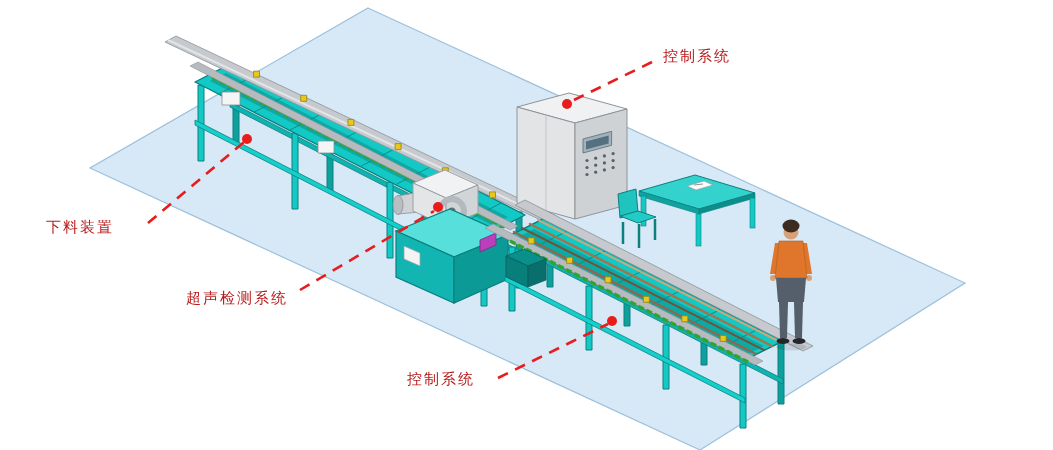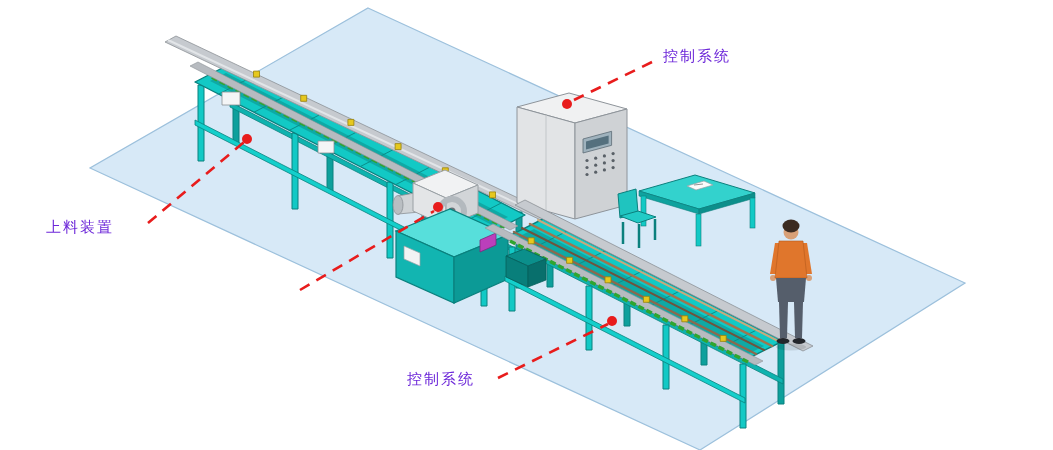--- a/index.html
+++ b/index.html
@@ -7,21 +7,21 @@
     position:relative;
     width:1053px;height:450px;
     background:#ffffff;
     overflow:hidden;
     font-family:"DejaVu Sans","Liberation Sans",sans-serif;
   }
   .stage svg{position:absolute;left:0;top:0;}
   .lbl{
     position:absolute;
     font-size:15px;
-    color:#6d28d9;
+    color:#b91c1c;
     letter-spacing:2px;
     white-space:nowrap;
     font-weight:500;
   }
 </style>
 </head>
 <body>
 
 <div class="stage">
 
@@ -235,16 +235,17 @@
   </g>
   <g fill="#e81c1c">
     <circle cx="567" cy="104" r="5"></circle>
     <circle cx="247" cy="139" r="5"></circle>
     <circle cx="438" cy="207" r="5"></circle>
     <circle cx="612" cy="321" r="5"></circle>
   </g>
 </svg>
 
 <div class="lbl" style="left:663px;top:47px">控制系统</div>
-<div class="lbl" style="left:46px;top:218px">上料装置</div>
+<div class="lbl" style="left:46px;top:218px">下料装置</div>
+<div class="lbl" style="left:186px;top:289px">超声检测系统</div>
 <div class="lbl" style="left:407px;top:370px">控制系统</div>
 
 </div>
 
 </body></html>

